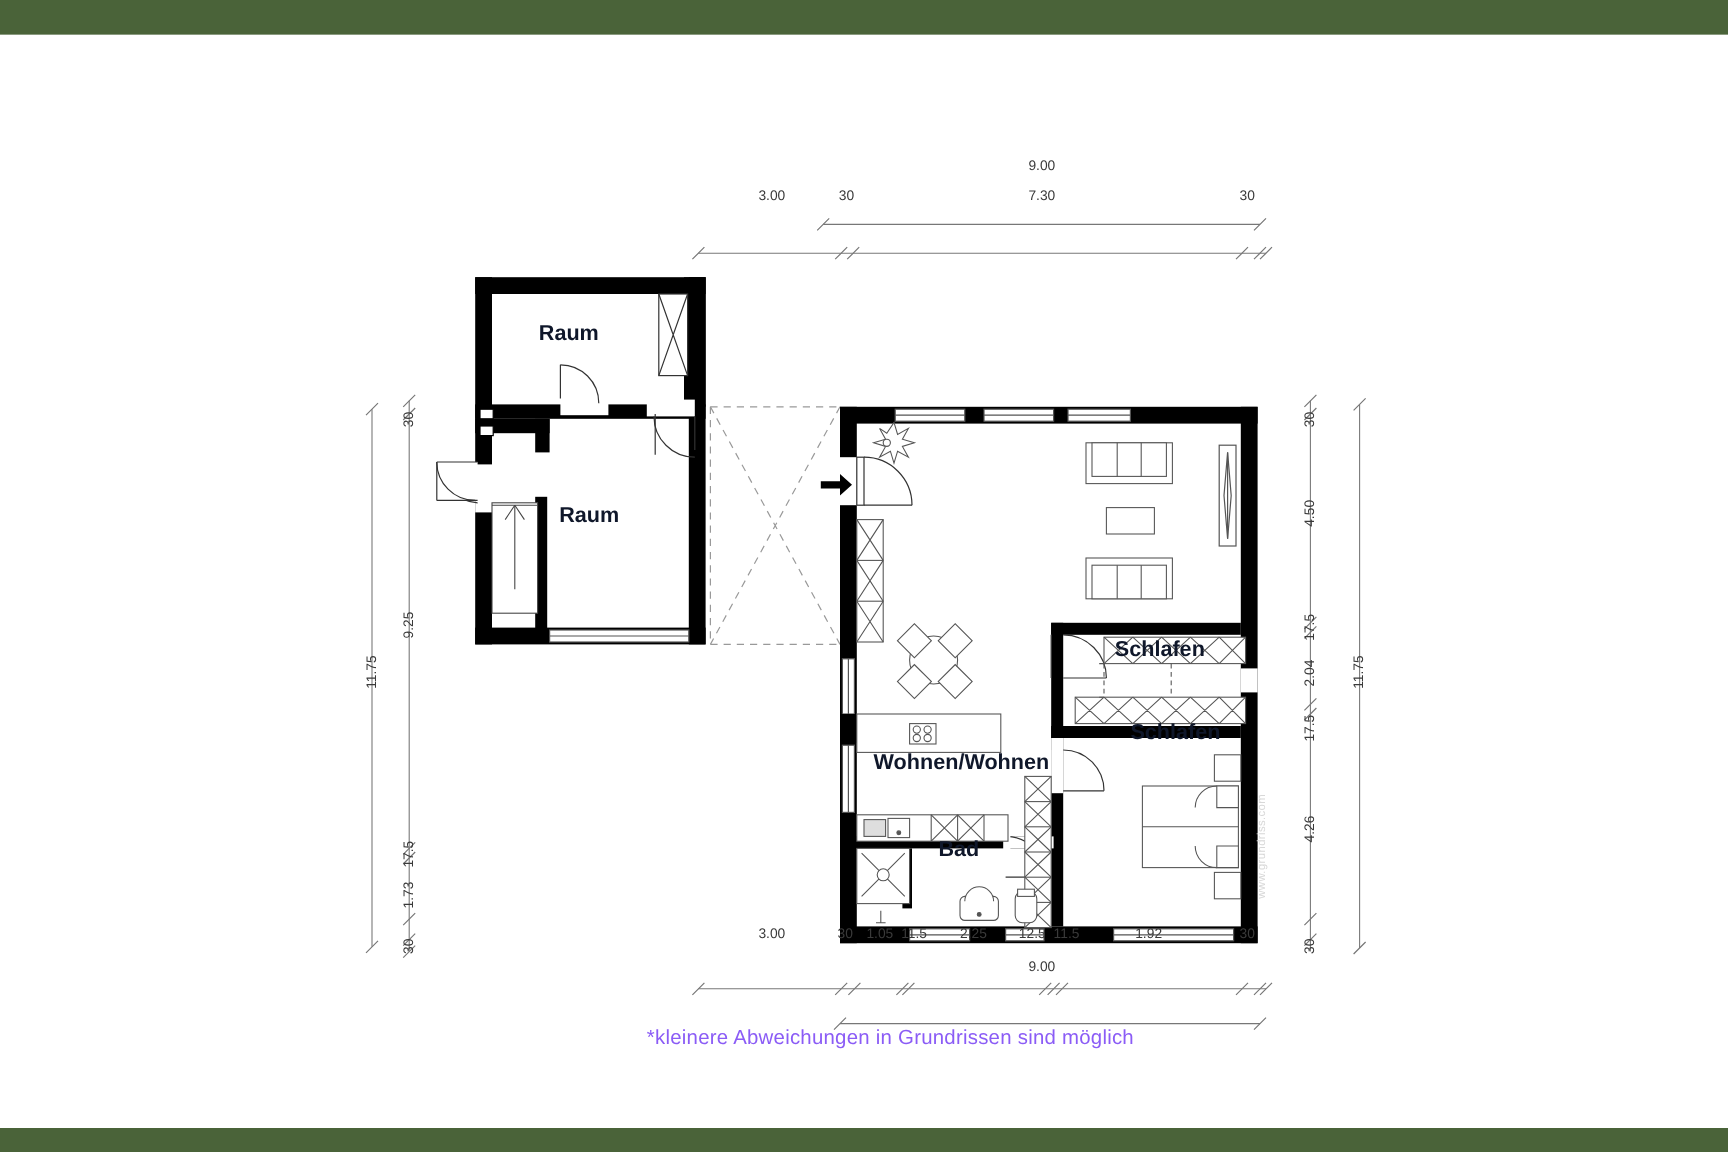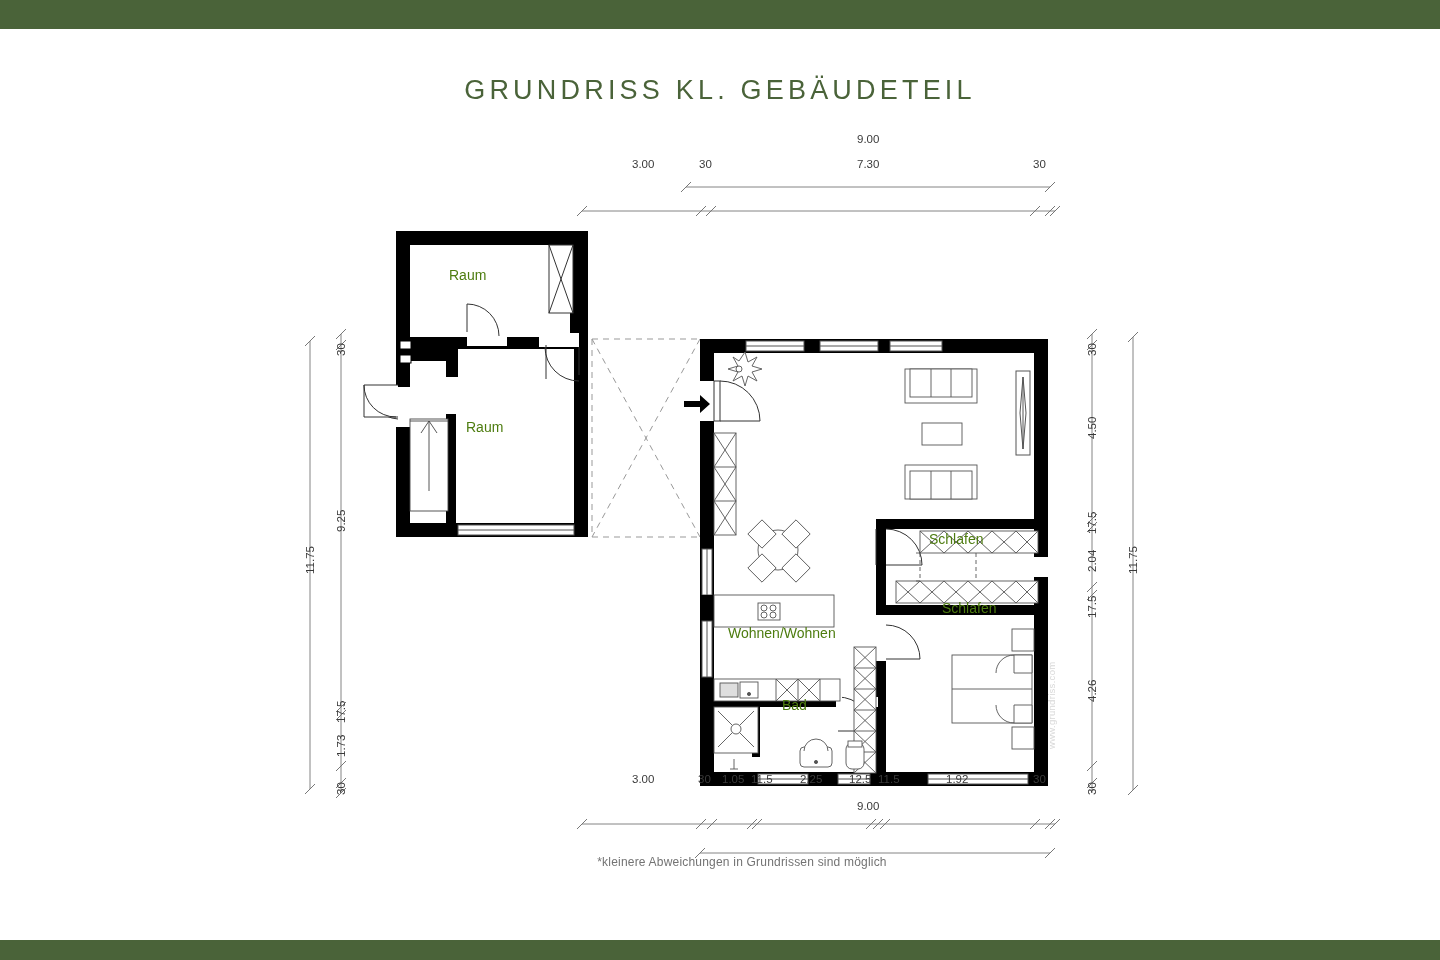--- a/index.html
+++ b/index.html
@@ -21,49 +21,49 @@
     position:absolute; left:0; top:46px; width:1440px;
     text-align:center;
     color:#4a6339;
     font-size:27px;
     letter-spacing:4.2px;
     font-weight:400;
   }
 
   #footnote {
     position:absolute; left:0; top:826px; width:1440px;
-    text-align:center; color:#737373; font-size:12px; letter-spacing:.2px;padding-left:44px;
+    text-align:center; color:#8b5cf6; font-size:17px; letter-spacing:.2px;padding-left:44px;
   }
 
   #plan { position:absolute; left:0; top:0; width:1440px; height:911px; }
 
   .lbl {
-    position:absolute; color:#4d7c0f; font-size:14px; white-space:nowrap;
+    position:absolute; color:#0f172a; font-size:18px; white-space:nowrap;
     font-family:"Liberation Sans", sans-serif;
+    font-weight:bold;
   }
   .dim {
     position:absolute; color:#3a3a3a; font-size:11.5px; white-space:nowrap;
     font-family:"Liberation Sans", sans-serif;
   }
   .dim.v { transform-origin:0 0; }
   #watermark {
     position:absolute; color:#d8d8d8; font-size:9.5px; white-space:nowrap;
     letter-spacing:.3px;
     transform:rotate(-90deg); transform-origin:0 0;
   }
 </style>
 </head>
 <body>
 
 <div class="band" id="band-top"></div>
 <div class="band" id="band-bottom"></div>
 
 <div id="canvas">
 
-  <div id="page-title">GRUNDRISS KL. GEBÄUDETEIL</div>
 
   <svg id="plan" viewBox="0 0 1440 911" xmlns="http://www.w3.org/2000/svg">
     <defs>
       <marker id="tick" markerWidth="10" markerHeight="10" refX="5" refY="5" orient="auto">
         <path d="M2,8 L8,2" stroke="#555" stroke-width="1" fill="none"></path>
       </marker>
     </defs>
 
     <g stroke="#777" stroke-width="0.9" fill="none">
 

